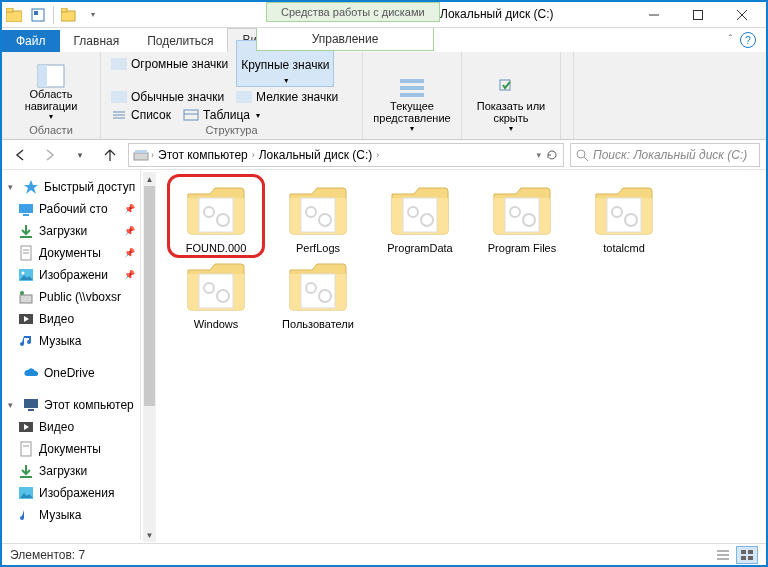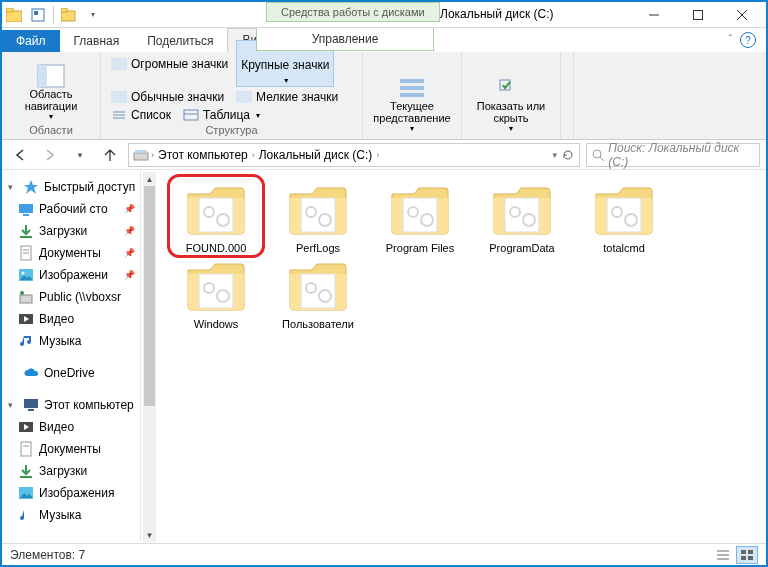--- a/index.html
+++ b/index.html
@@ -30,21 +30,21 @@
 .layout-item{display:flex;align-items:center;gap:4px;padding:1px 4px;font-size:11px;}
 .layout-item.sel{border:1px solid #a6c8e6;background:#d5e7f7;flex-direction:column;}
 .big-btn{display:flex;flex-direction:column;align-items:center;justify-content:center;width:86px;padding:2px 4px;}
 .big-btn .ico{width:28px;height:24px;}
 
 .addr{height:30px;display:flex;align-items:center;padding:0 6px;gap:6px;border-bottom:1px solid #e3e3e3;}
 .navbtn{width:24px;height:24px;display:flex;align-items:center;justify-content:center;color:#555;}
 .crumb-box{flex:1;height:24px;border:1px solid #ccc;display:flex;align-items:center;padding:0 4px;gap:2px;font-size:11.5px;}
 .crumb{display:flex;align-items:center;gap:2px;padding:0 2px;}
 .chev{color:#777;font-size:9px;}
-.search-box{width:174px;height:24px;border:1px solid #ccc;display:flex;align-items:center;padding:0 4px;color:#888;font-style:italic;}
+.search-box{width:190px;height:24px;border:1px solid #ccc;display:flex;align-items:center;padding:0 4px;color:#888;font-style:italic;}
 
 .main{display:flex;height:370px;}
 .sidebar{width:152px;overflow:hidden;border-right:1px solid #e3e3e3;padding-top:6px;}
 .side-item{display:flex;align-items:center;gap:5px;padding:3px 4px 3px 16px;white-space:nowrap;cursor:pointer;}
 .side-item.top{padding-left:6px;font-weight:normal;}
 .side-item.top .expand{font-size:9px;color:#666;width:10px;}
 .side-head{margin-top:10px;}
 .side-ico{width:16px;height:16px;flex-shrink:0;}
 .sidebar-wrap{display:flex;width:152px;}
 .sidebar-inner{width:139px;}
@@ -401,31 +401,31 @@
         <div class="fname">PerfLogs</div>
       </div>
       <div class="folder-item">
         <svg class="folder-svg" viewBox="0 0 62 56">
 <path d="M3 12 h22 l5 -6 h26 a3 3 0 0 1 3 3 v40 a3 3 0 0 1 -3 3 H6 a3 3 0 0 1 -3 -3 z" fill="#f7d882" stroke="#d9b455"></path>
 <path d="M3 16 h56 v33 a3 3 0 0 1 -3 3 H6 a3 3 0 0 1 -3 -3 z" fill="#fce29b"></path>
 <rect x="14" y="16" width="34" height="34" fill="#fff" stroke="#ddd"></rect>
 <circle cx="24" cy="30" r="5" fill="none" stroke="#d5d5d5" stroke-width="2"></circle>
 <circle cx="38" cy="38" r="6" fill="none" stroke="#d5d5d5" stroke-width="2"></circle>
 </svg>
+        <div class="fname">ProgramData</div>
+      </div>
+      <div class="folder-item">
+        <svg class="folder-svg" viewBox="0 0 62 56">
+<path d="M3 12 h22 l5 -6 h26 a3 3 0 0 1 3 3 v40 a3 3 0 0 1 -3 3 H6 a3 3 0 0 1 -3 -3 z" fill="#f7d882" stroke="#d9b455"></path>
+<path d="M3 16 h56 v33 a3 3 0 0 1 -3 3 H6 a3 3 0 0 1 -3 -3 z" fill="#fce29b"></path>
+<rect x="14" y="16" width="34" height="34" fill="#fff" stroke="#ddd"></rect>
+<circle cx="24" cy="30" r="5" fill="none" stroke="#d5d5d5" stroke-width="2"></circle>
+<circle cx="38" cy="38" r="6" fill="none" stroke="#d5d5d5" stroke-width="2"></circle>
+</svg>
         <div class="fname">Program Files</div>
-      </div>
-      <div class="folder-item">
-        <svg class="folder-svg" viewBox="0 0 62 56">
-<path d="M3 12 h22 l5 -6 h26 a3 3 0 0 1 3 3 v40 a3 3 0 0 1 -3 3 H6 a3 3 0 0 1 -3 -3 z" fill="#f7d882" stroke="#d9b455"></path>
-<path d="M3 16 h56 v33 a3 3 0 0 1 -3 3 H6 a3 3 0 0 1 -3 -3 z" fill="#fce29b"></path>
-<rect x="14" y="16" width="34" height="34" fill="#fff" stroke="#ddd"></rect>
-<circle cx="24" cy="30" r="5" fill="none" stroke="#d5d5d5" stroke-width="2"></circle>
-<circle cx="38" cy="38" r="6" fill="none" stroke="#d5d5d5" stroke-width="2"></circle>
-</svg>
-        <div class="fname">ProgramData</div>
       </div>
       <div class="folder-item">
         <svg class="folder-svg" viewBox="0 0 62 56">
 <path d="M3 12 h22 l5 -6 h26 a3 3 0 0 1 3 3 v40 a3 3 0 0 1 -3 3 H6 a3 3 0 0 1 -3 -3 z" fill="#f7d882" stroke="#d9b455"></path>
 <path d="M3 16 h56 v33 a3 3 0 0 1 -3 3 H6 a3 3 0 0 1 -3 -3 z" fill="#fce29b"></path>
 <rect x="14" y="16" width="34" height="34" fill="#fff" stroke="#ddd"></rect>
 <circle cx="24" cy="30" r="5" fill="none" stroke="#d5d5d5" stroke-width="2"></circle>
 <circle cx="38" cy="38" r="6" fill="none" stroke="#d5d5d5" stroke-width="2"></circle>
 </svg>
         <div class="fname">totalcmd</div>

